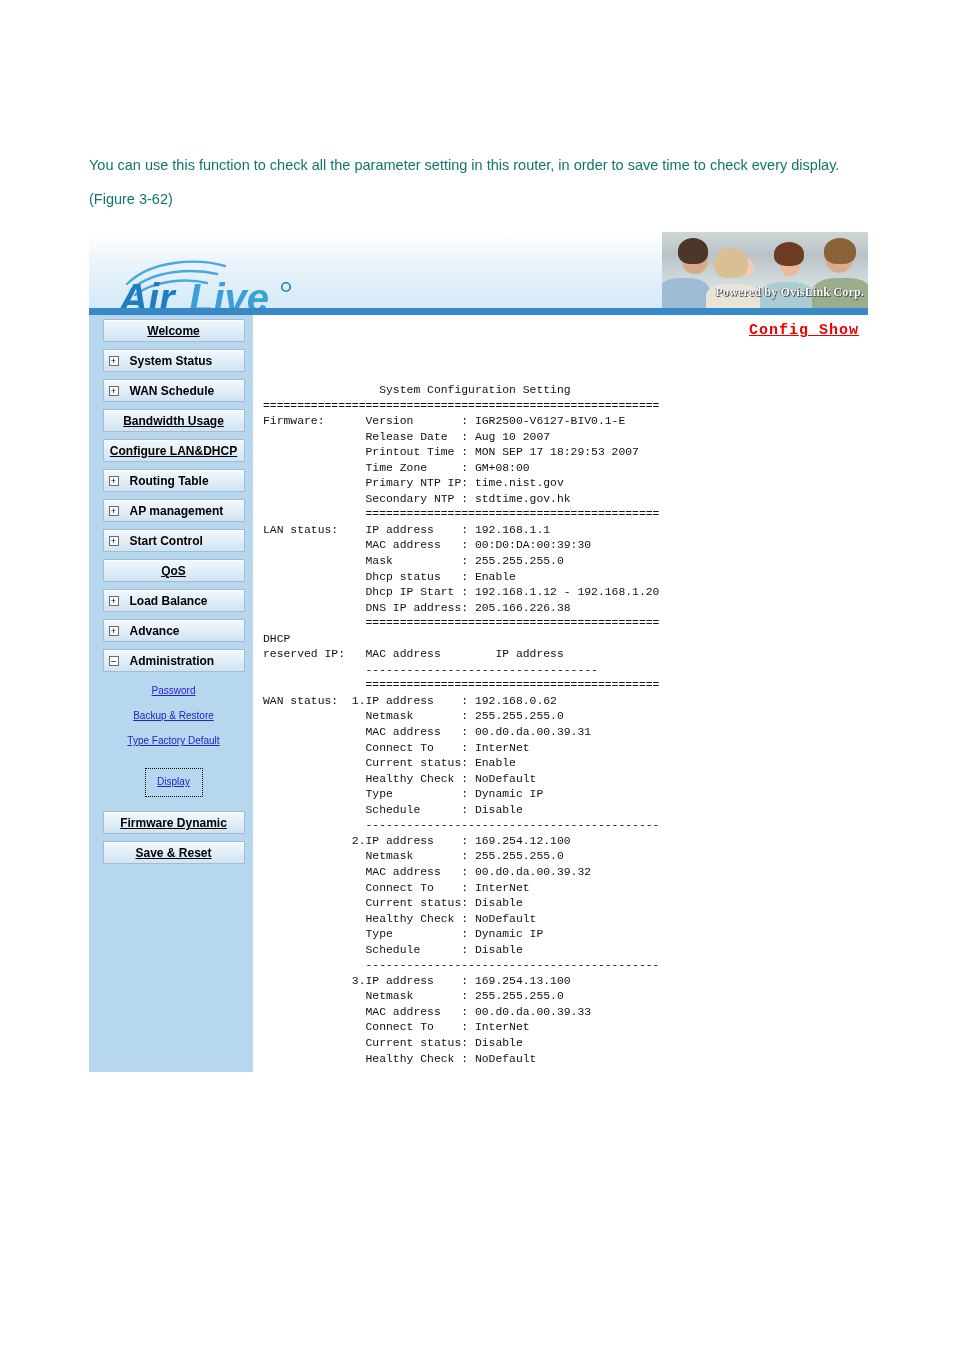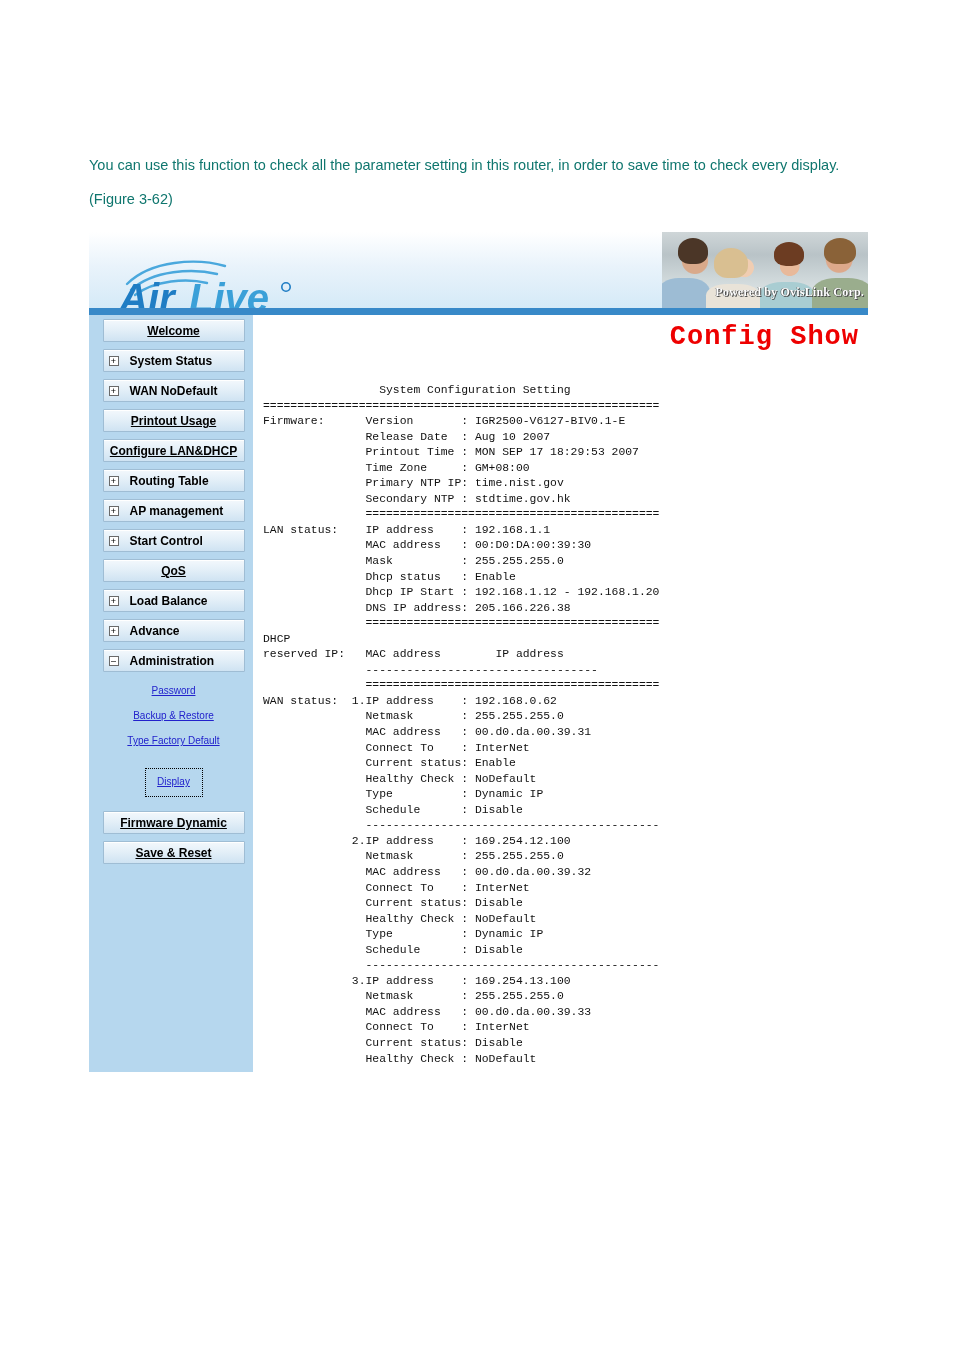--- a/index.html
+++ b/index.html
@@ -193,23 +193,24 @@
     top: 0;
     width: 613px;
     height: 757px;
     background: #ffffff;
   }
   .config-show-title {
     position: absolute;
     right: 9px;
     top: 7px;
     font-family: "Liberation Mono", monospace;
-    font-size: 27px;
+    font-size: 15px;
     font-weight: bold;
     color: #ee0000;
+    text-decoration: underline;
     letter-spacing: 1px;
     white-space: nowrap;
   }
   pre.config-text {
     position: absolute;
     left: 0px;
     top: 60px;
     margin: 8px;
     font-family: "Liberation Mono", monospace;
     font-size: 11.4px;
@@ -266,25 +267,25 @@
         <span class="lbl">Welcome</span>
       </div>
 
       <div class="menu-btn has-toggle">
         <span class="toggle-box">+</span>
         <span class="lbl">System Status</span>
       </div>
 
       <div class="menu-btn has-toggle">
         <span class="toggle-box">+</span>
-        <span class="lbl">WAN NoDefault</span>
-      </div>
-
-      <div class="menu-btn">
-        <span class="lbl">Printout Usage</span>
+        <span class="lbl">WAN Schedule</span>
+      </div>
+
+      <div class="menu-btn">
+        <span class="lbl">Bandwidth Usage</span>
       </div>
 
       <div class="menu-btn">
         <span class="lbl">Configure LAN&amp;DHCP</span>
       </div>
 
       <div class="menu-btn has-toggle">
         <span class="toggle-box">+</span>
         <span class="lbl">Routing Table</span>
       </div>

